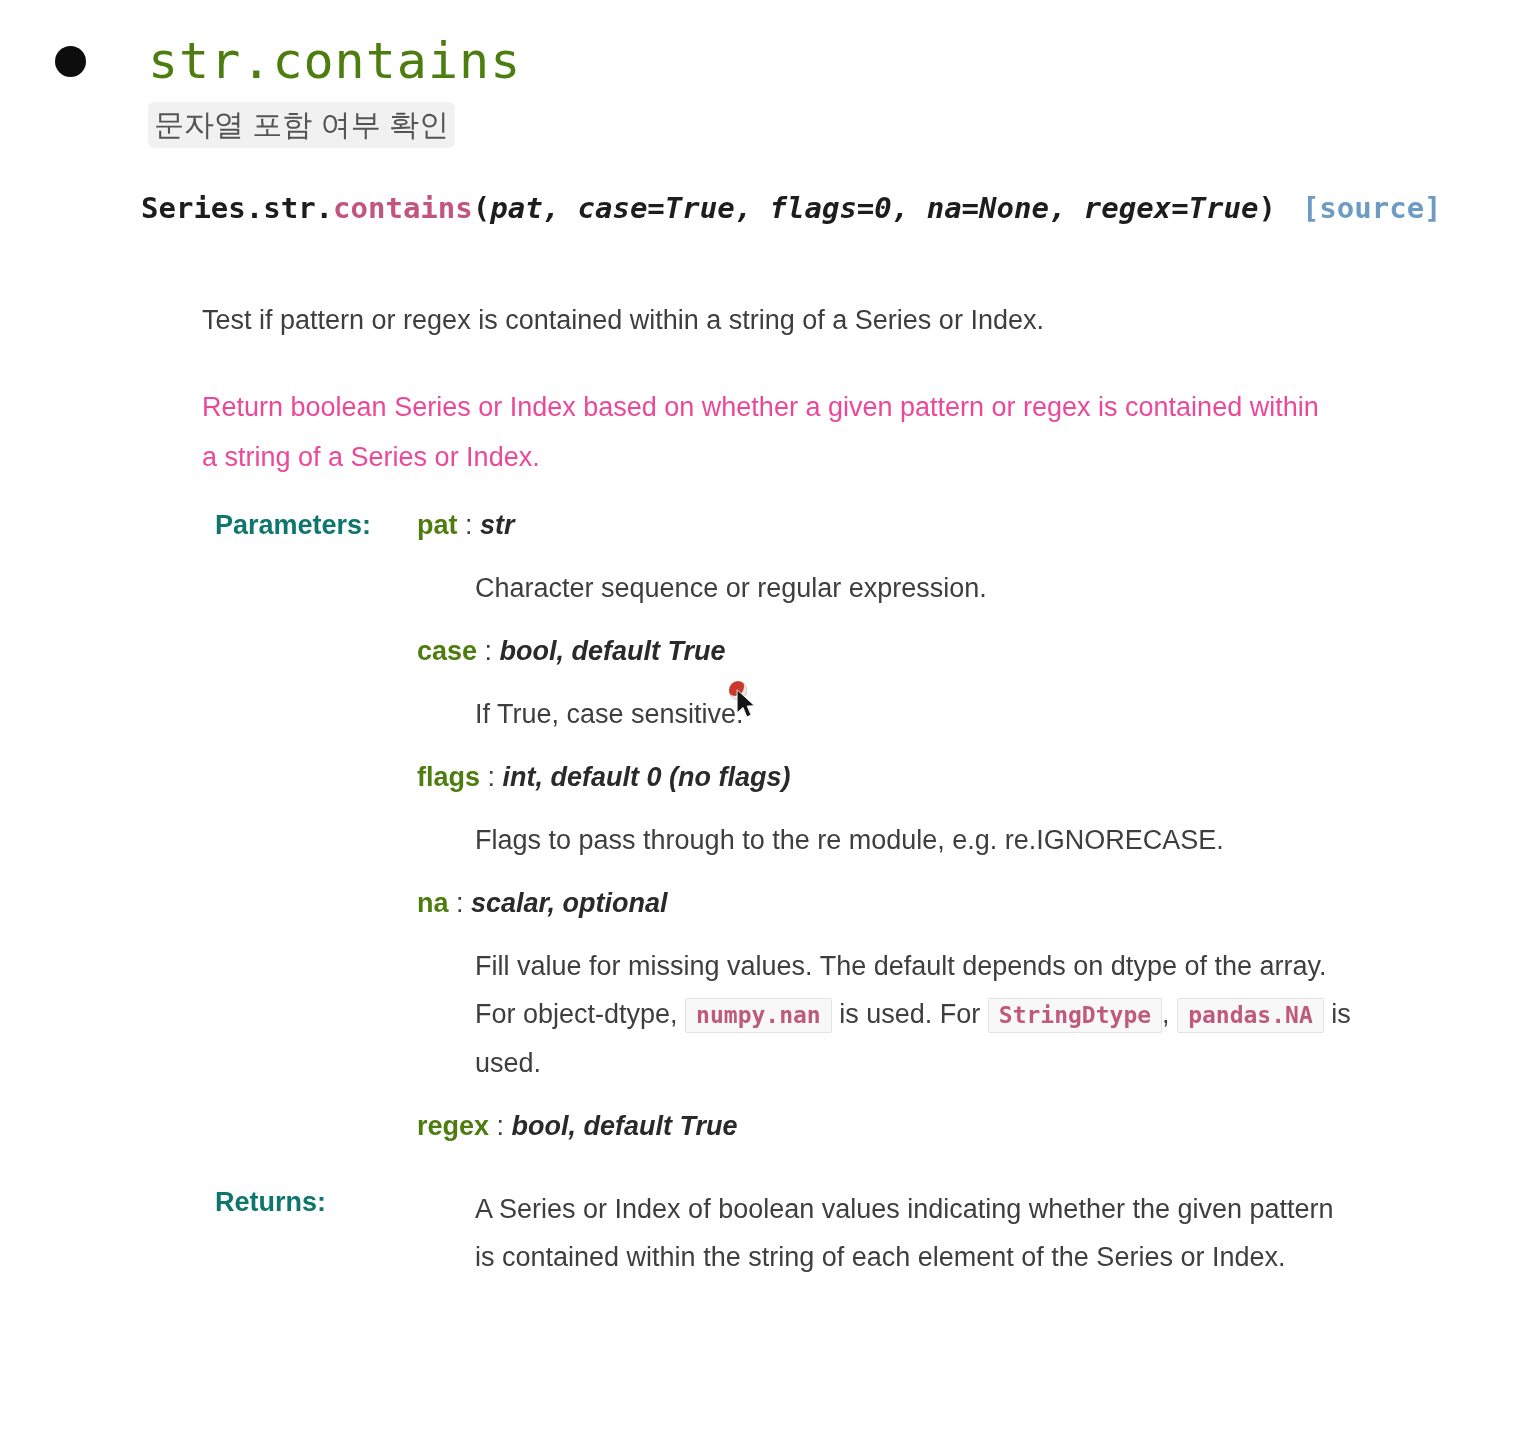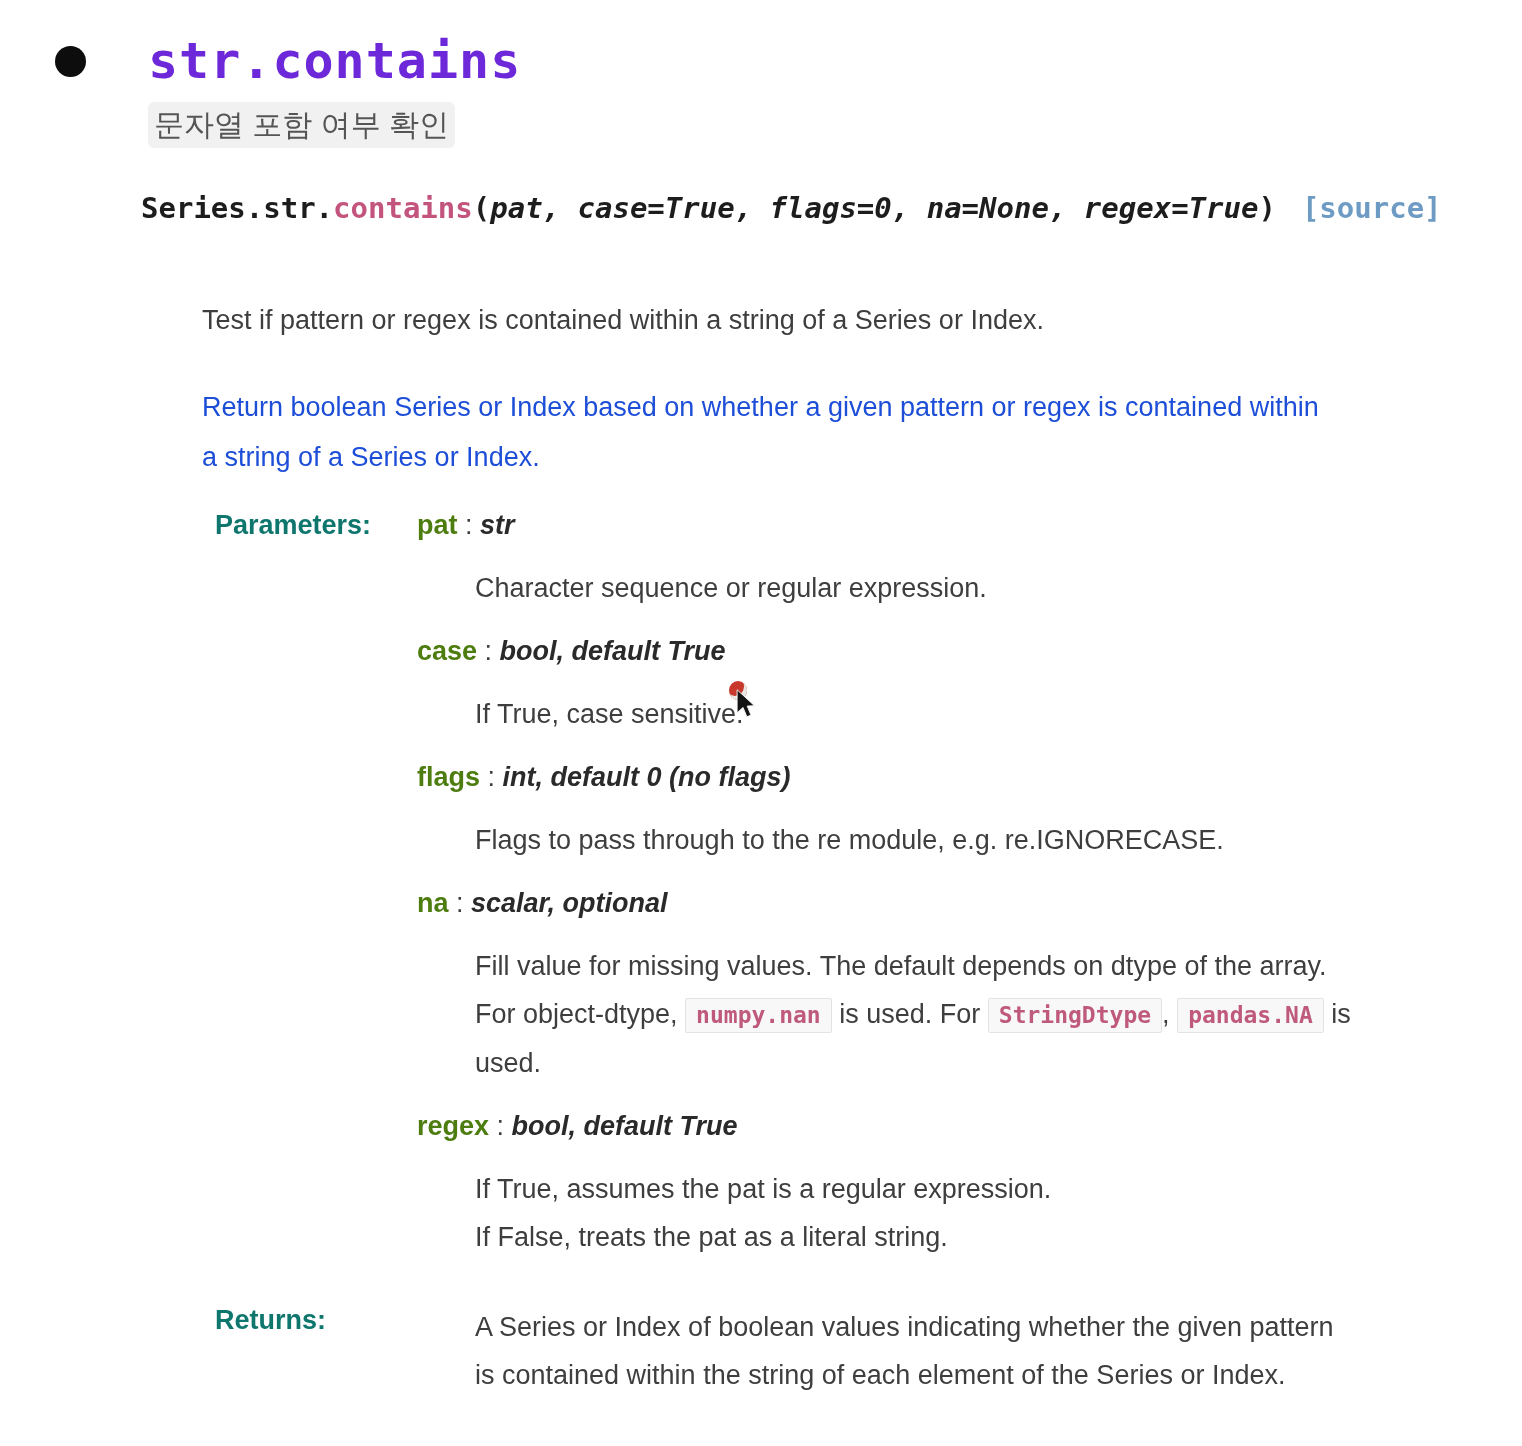--- a/index.html
+++ b/index.html
@@ -25,24 +25,24 @@
     width: 31px;
     height: 31px;
     border-radius: 50%;
     background: #0d0d0d;
     margin-left: 55px;
     flex: 0 0 auto;
   }
   .page-title {
     margin: 0 0 0 62px;
     font-family: "DejaVu Sans Mono", monospace;
-    font-weight: 700;
+    font-weight: 400;
     font-size: 50px;
     line-height: 58px;
-    color: #6d28d9;
+    color: #4d7c0f;
     letter-spacing: 1px;
   }
   
   .subtitle-row { margin: 12px 0 0 148px; }
   .subtitle {
     display: inline-block;
     background: #f1f1f2;
     color: #555555;
     font-size: 30px;
     line-height: 40px;
@@ -71,21 +71,21 @@
   .summary {
     margin: 74px 0 0 202px;
     font-size: 27px;
     line-height: 36px;
     color: #3e3e3e;
   }
   .detail {
     margin: 44px 0 0 202px;
     font-size: 27px;
     line-height: 50px;
-    color: #1d4ed8;
+    color: #ec4899;
     width: 1270px;
   }
   
   .fields { margin: 26px 0 0 215px; }
   .field-row { display: flex; align-items: flex-start; }
   .field-row.returns { margin-top: 20px; }
   .field-label {
     flex: 0 0 202px;
     font-size: 27px;
     line-height: 34px;
@@ -195,24 +195,20 @@
           <div class="param-header"><span class="p-name">na</span><span class="p-sep"> : </span><span class="p-type">scalar, optional</span></div>
           <div class="param-desc">
             <div class="desc-line">Fill value for missing values. The default depends on dtype of the array.</div>
             <div class="desc-line"><span>For object-dtype, </span><code class="code-badge">numpy.nan</code><span> is used. For </span><code class="code-badge">StringDtype</code><span>, </span><code class="code-badge">pandas.NA</code><span> is</span></div>
             <div class="desc-line">used.</div>
           </div>
         </div>
 
         <div class="param">
           <div class="param-header"><span class="p-name">regex</span><span class="p-sep"> : </span><span class="p-type">bool, default True</span></div>
-          <div class="param-desc">
-            <div class="desc-line">If True, assumes the pat is a regular expression.</div>
-            <div class="desc-line">If False, treats the pat as a literal string.</div>
-          </div>
         </div>
 
       </div>
     </div>
 
     <div class="field-row returns">
       <div class="field-label">Returns:</div>
       <div class="field-body">
         <div class="param-desc">
           <div class="desc-line">A Series or Index of boolean values indicating whether the given pattern</div>

